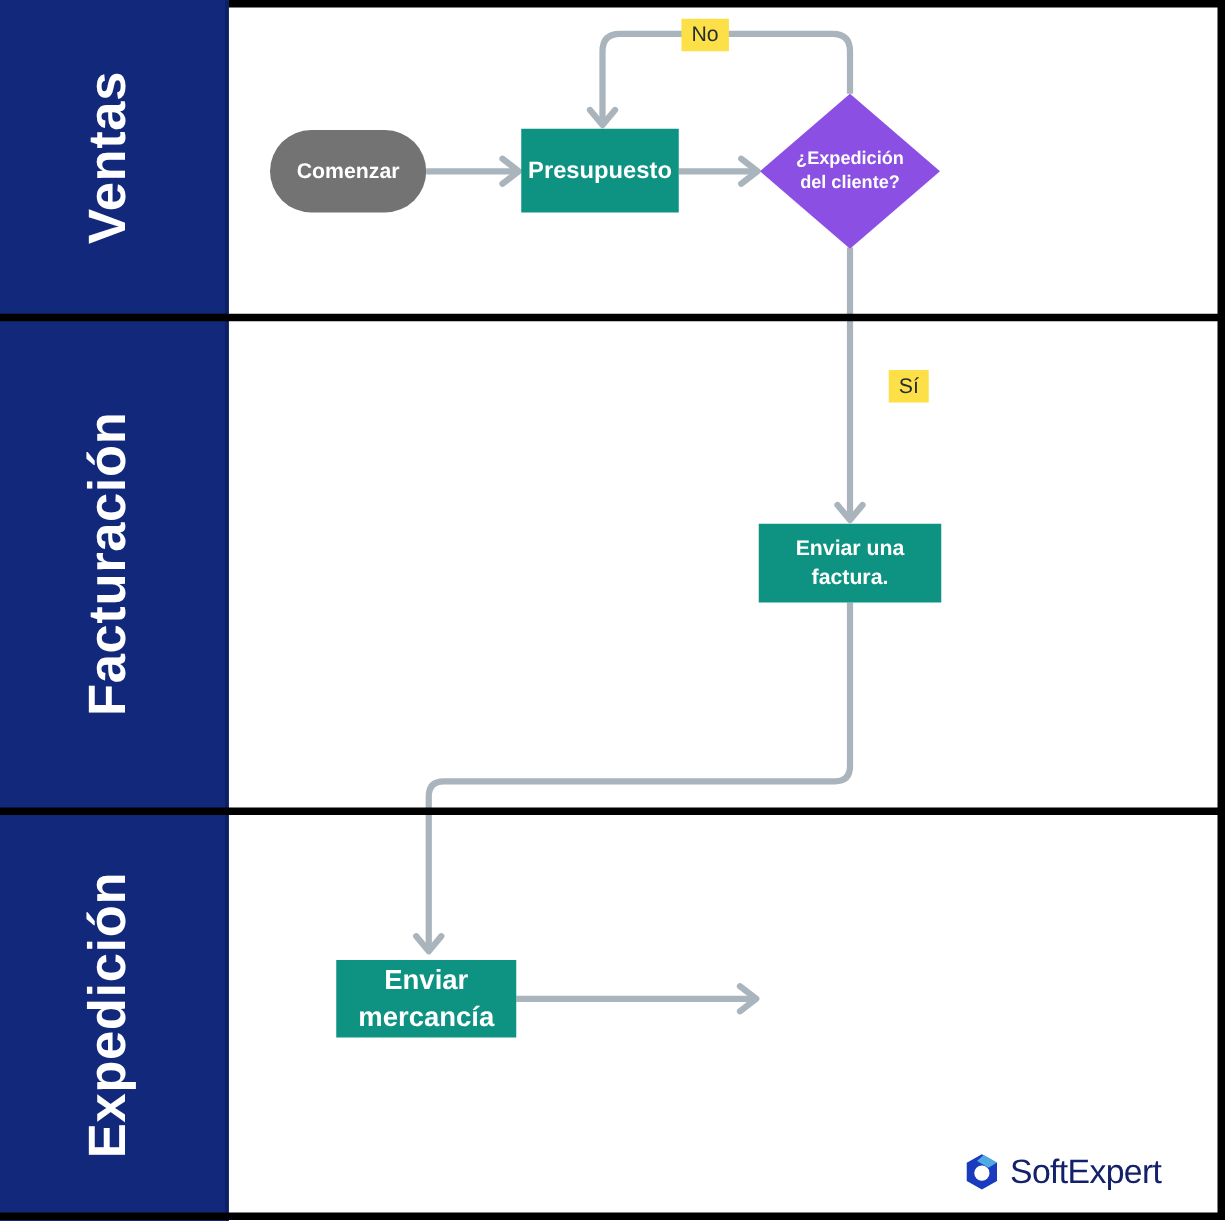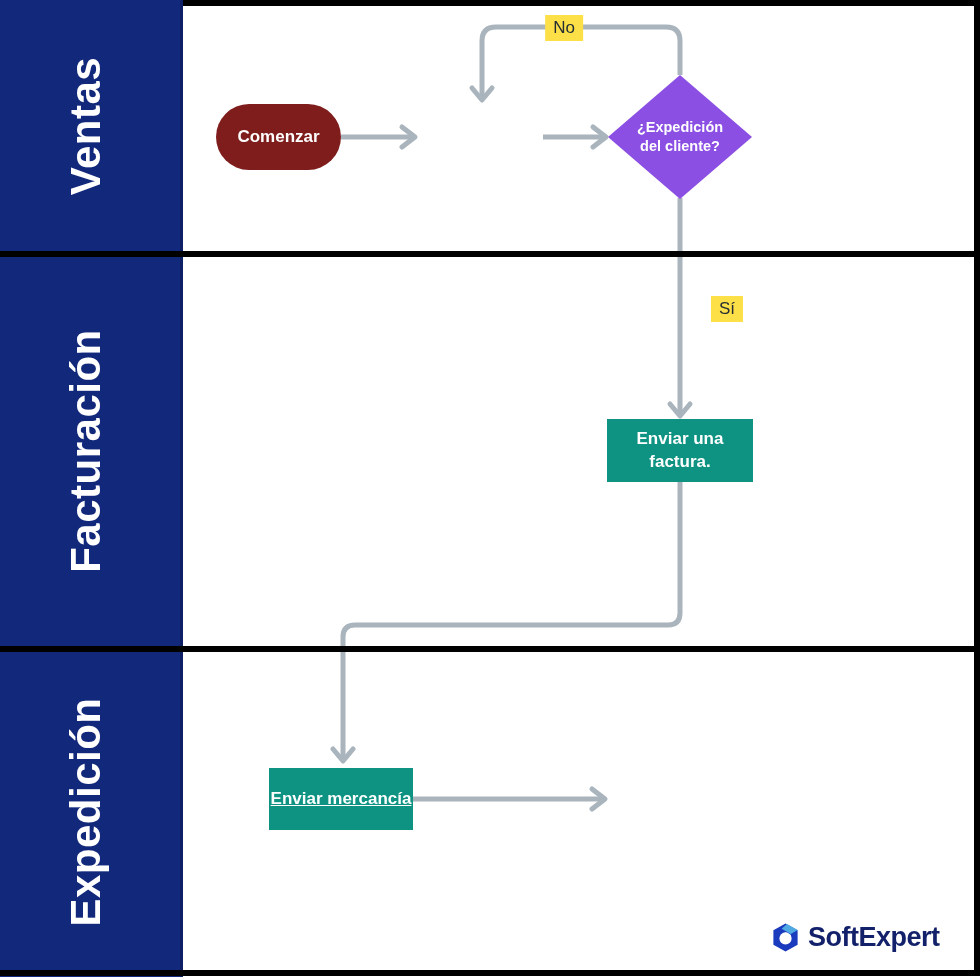--- a/index.html
+++ b/index.html
@@ -22,38 +22,38 @@
   .vline{position:absolute;background:#000000;width:6px;z-index:3;}
   
   .edges{position:absolute;left:0;top:0;z-index:2;}
   .edges path{stroke:#A9B4BD;stroke-width:5;fill:none;}
   .edges path.head{stroke-linecap:round;stroke-linejoin:round;}
   
   .node{
     position:absolute;display:flex;flex-direction:column;align-items:center;justify-content:center;
     color:#ffffff;font-weight:bold;text-align:center;z-index:4;line-height:1.35;
   }
-  .terminator{background:#7f1d1d;border-radius:33px;font-size:17px;}
+  .terminator{background:#737373;border-radius:33px;font-size:17px;}
   .process{background:#0E9383;}
   .decision{
     background:#8B4FE3;
     clip-path:polygon(50% 0,100% 50%,50% 100%,0 50%);
     font-size:14.5px;line-height:1.3;
   }
   
   .edge-label{
     position:absolute;transform:translate(-50%,-50%);background:#fde047;
     color:#242D33;font-size:17px;font-weight:normal;padding:3px 8px;z-index:4;
     white-space:nowrap;
   }
   
   .logo{
     position:absolute;left:770px;top:922px;display:flex;align-items:center;gap:7px;z-index:4;
   }
-  .logo-text{color:#13216B;font-weight:bold;font-size:27px;letter-spacing:-0.5px;}
+  .logo-text{color:#13216B;font-weight:normal;font-size:27px;letter-spacing:-0.5px;}
 </style>
 </head>
 <body>
 
 <div class="canvas">
 
   <div class="lane-col"></div>
   <div class="lane-label" style="top:126px;">Ventas</div>
   <div class="lane-label" style="top:451px;">Facturación</div>
   <div class="lane-label" style="top:812px;">Expedición</div>
@@ -82,32 +82,35 @@
   <div class="hline" style="left:183px;top:0;width:797px;"></div>
   <div class="hline" style="left:0;top:251px;width:980px;"></div>
   <div class="hline" style="left:0;top:646px;width:980px;"></div>
   <div class="hline" style="left:0;top:970px;width:980px;"></div>
   <div class="vline" style="left:974px;top:0;height:976px;"></div>
 
   <div class="node terminator" style="left:216px;top:104px;width:125px;height:66px;">
     <span>Comenzar</span>
   </div>
 
+  <div class="node process" style="left:417px;top:103px;width:126px;height:67px;font-size:19px;">
+    <span>Presupuesto</span>
+  </div>
 
   <div class="node decision" style="left:608px;top:75px;width:144px;height:124px;">
     <span>¿Expedición</span>
     <span>del cliente?</span>
   </div>
 
   <div class="node process" style="left:607px;top:419px;width:146px;height:63px;font-size:17px;">
     <span>Enviar una</span>
     <span>factura.</span>
   </div>
 
-  <div class="node process" style="left:269px;top:768px;width:144px;height:62px;font-size:17px;text-decoration:underline;">
+  <div class="node process" style="left:269px;top:768px;width:144px;height:62px;font-size:22px;">
     <span>Enviar mercancía</span>
   </div>
 
 
   <span class="edge-label" style="left:564px;top:28px;">No</span>
   <span class="edge-label" style="left:681px;top:309px;margin-left:46px;">Sí</span>
 
   <div class="logo">
     <svg width="31" height="31" viewBox="0 0 32 32">
       <path d="M16 1.5 L28.5 8.5 V23.5 L16 30.5 L3.5 23.5 V8.5 Z" fill="#1A3BBE"></path>

